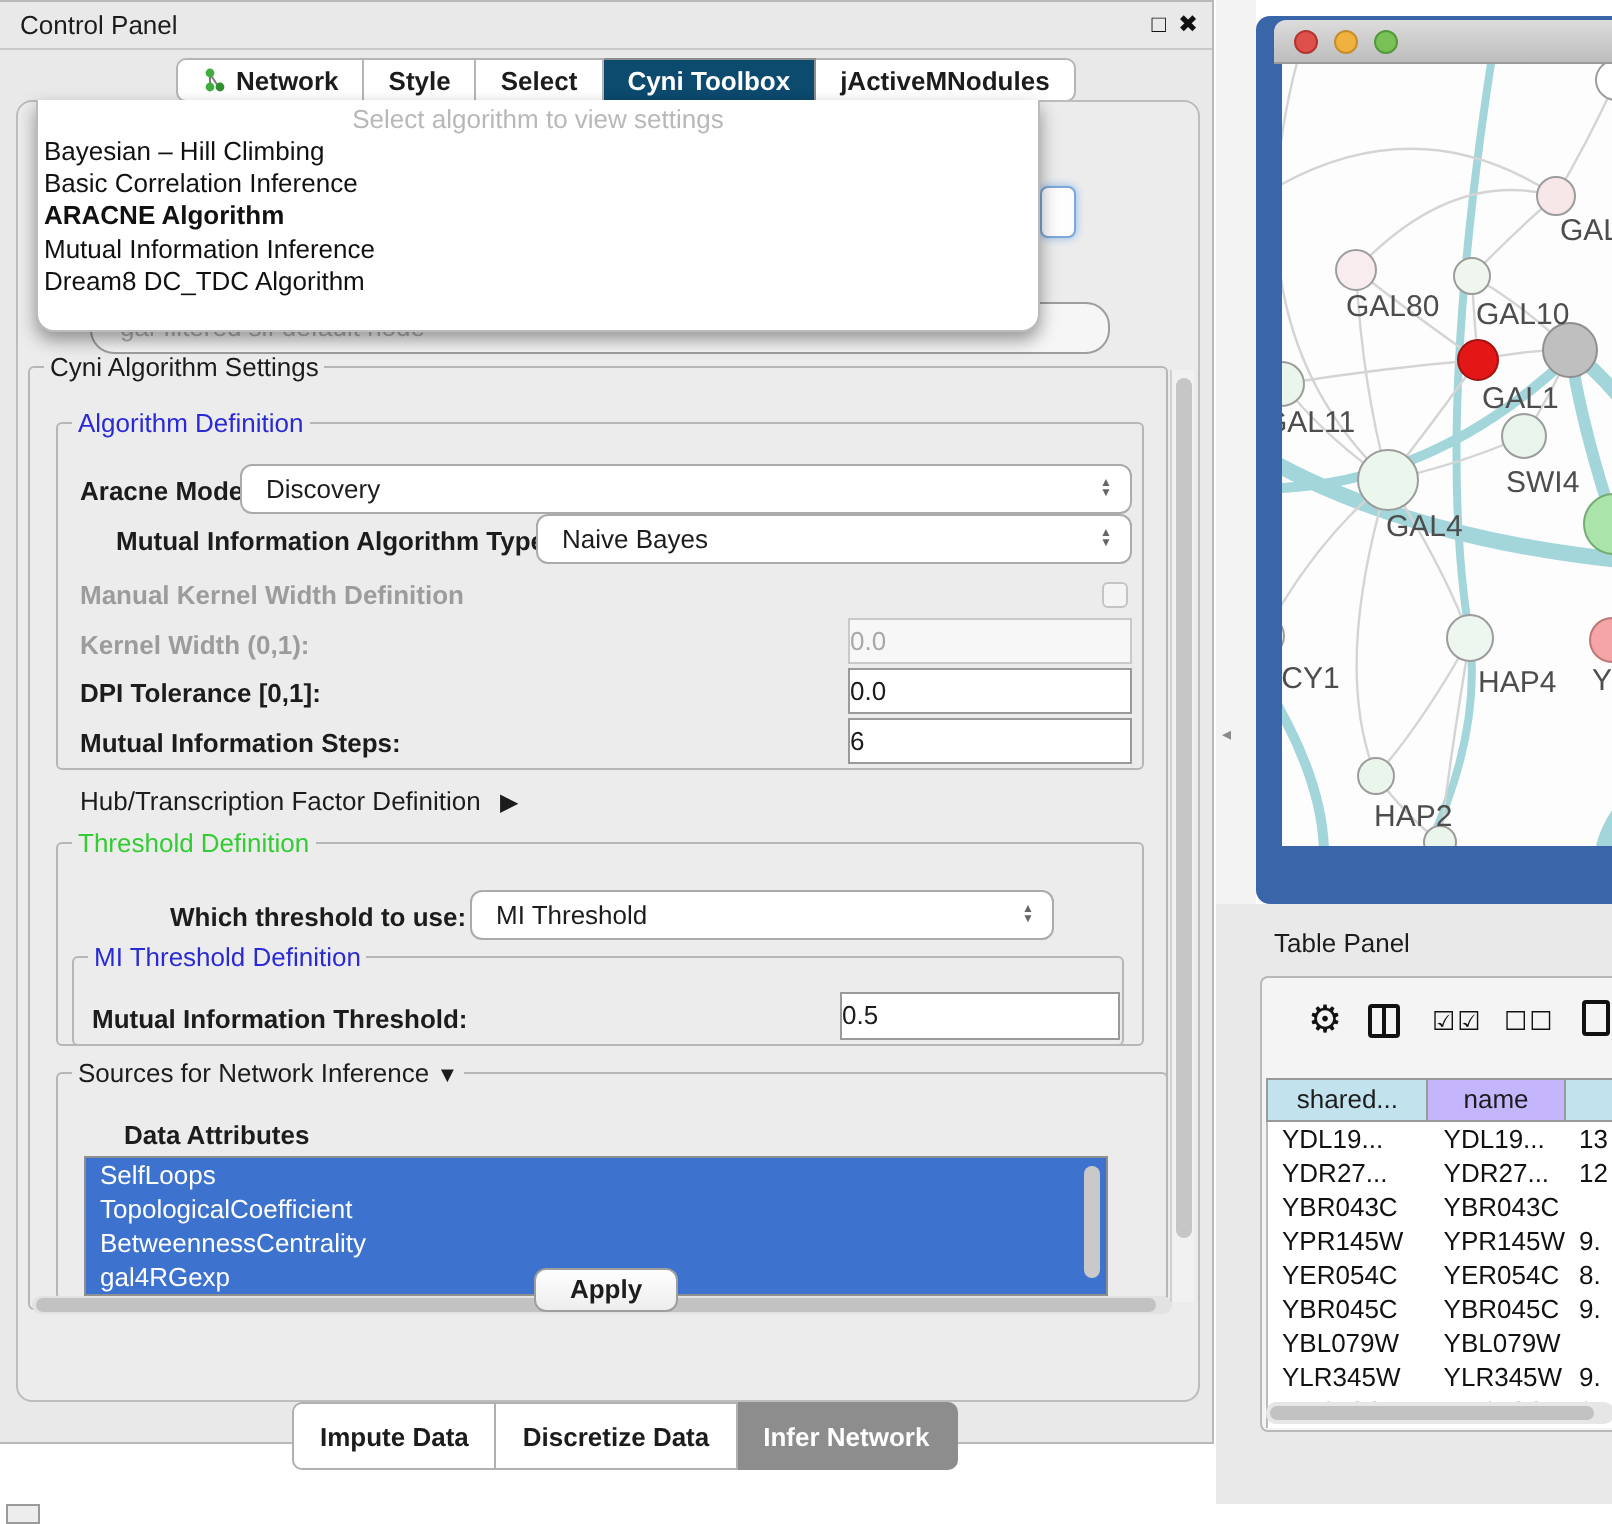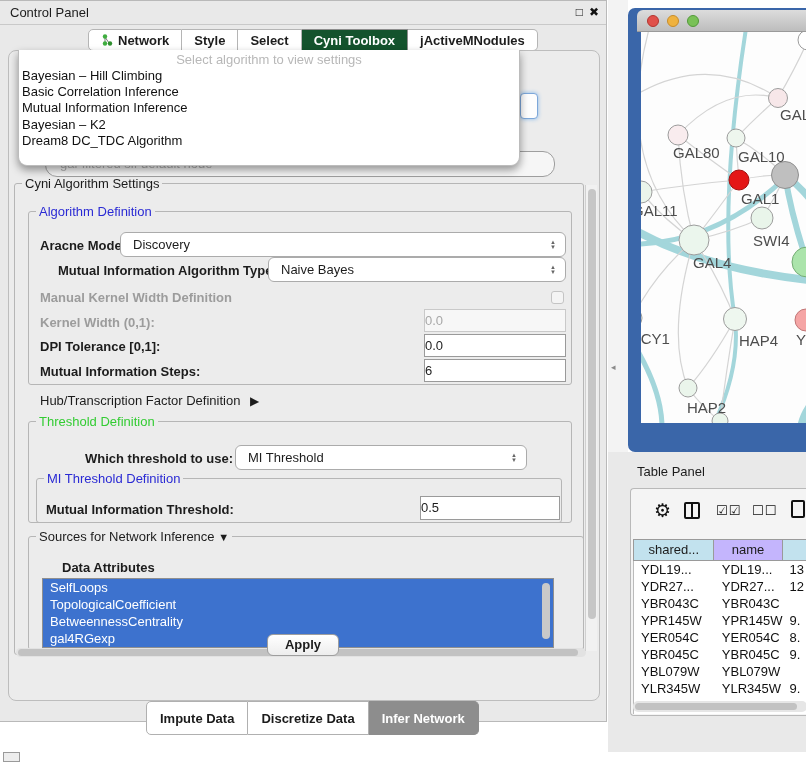--- a/index.html
+++ b/index.html
@@ -12,21 +12,21 @@
   .cp-titlebar{left:0;top:0;width:100%;height:23px;border-bottom:1px solid #c9c9c9;}
   .cp-title{left:10px;top:4px;font-size:13px;color:#1c1c1c;}
   .win-float{right:23px;top:4px;font-size:12px;color:#111;font-weight:bold;}
   .win-close{right:7px;top:4px;font-size:12px;color:#111;font-weight:bold;}
 
   
   .tabbar{left:88px;top:28px;height:22px;display:flex;}
   .tab{height:22px;display:flex;align-items:center;gap:5px;padding:0 12px;background:#ffffff;border:1px solid #b5b5b5;border-left:none;font-size:13px;font-weight:bold;color:#1c1c1c;box-sizing:border-box;}
   .tab:first-child{border-left:1px solid #b5b5b5;border-radius:5px 0 0 5px;}
   .tab:last-child{border-radius:0 5px 5px 0;}
-  .tab.sel{background:#14532d;border-color:#8d8d8d;color:#ffffff;}
+  .tab.sel{background:#0c4a6e;border-color:#8d8d8d;color:#ffffff;}
   .net-ico{width:12px;height:12px;display:inline-block;}
 
   .content-panel{left:8px;top:49px;width:592px;height:651px;background:#ececec;border:1px solid #bdbdbd;border-radius:8px;box-sizing:border-box;}
 
   
   .ghost-combo{left:45px;top:150px;width:510px;height:26px;background:#f6f6f6;border:1px solid #9e9e9e;border-radius:12px;box-sizing:border-box;z-index:2;font-size:13px;color:#b0b0b0;line-height:24px;padding-left:14px;overflow:hidden;}
   .ghost-stepper{left:520px;top:92px;width:16px;height:24px;background:#fdfdfd;border:1px solid #7da7d9;border-radius:4px;box-shadow:0 0 4px #86b8ea;z-index:2;}
 
   
   .popup{left:18px;top:49px;width:502px;height:116px;background:#ffffff;border:1px solid #bcbcbc;border-top:none;border-radius:0 0 9px 9px;box-shadow:0 4px 9px rgba(0,0,0,.4);z-index:5;box-sizing:border-box;overflow:hidden;}
@@ -151,22 +151,22 @@
     <div class="abs content-panel"></div>
 
     <div class="abs ghost-combo">gal-filtered sif default node</div>
     <div class="abs ghost-stepper"></div>
 
     <div class="abs popup">
       <div class="dd-head">Select algorithm to view settings</div>
       <div>
           <div class="dd-item">Bayesian – Hill Climbing</div>
           <div class="dd-item">Basic Correlation Inference</div>
+          <div class="dd-item sel">ARACNE Algorithm</div>
           <div class="dd-item">Mutual Information Inference</div>
-          <div class="dd-item">Bayesian – K2</div>
           <div class="dd-item">Dream8 DC_TDC Algorithm</div>
         </div>
     </div>
 
     <div class="abs fieldset" style="left:14px;top:182px;width:570px;height:472px;">
       <span class="fs-label">Cyni Algorithm Settings</span>
     </div>
 
     <div class="abs fieldset" style="left:28px;top:210px;width:544px;height:174px;">
       <span class="fs-label blue">Algorithm Definition</span>

